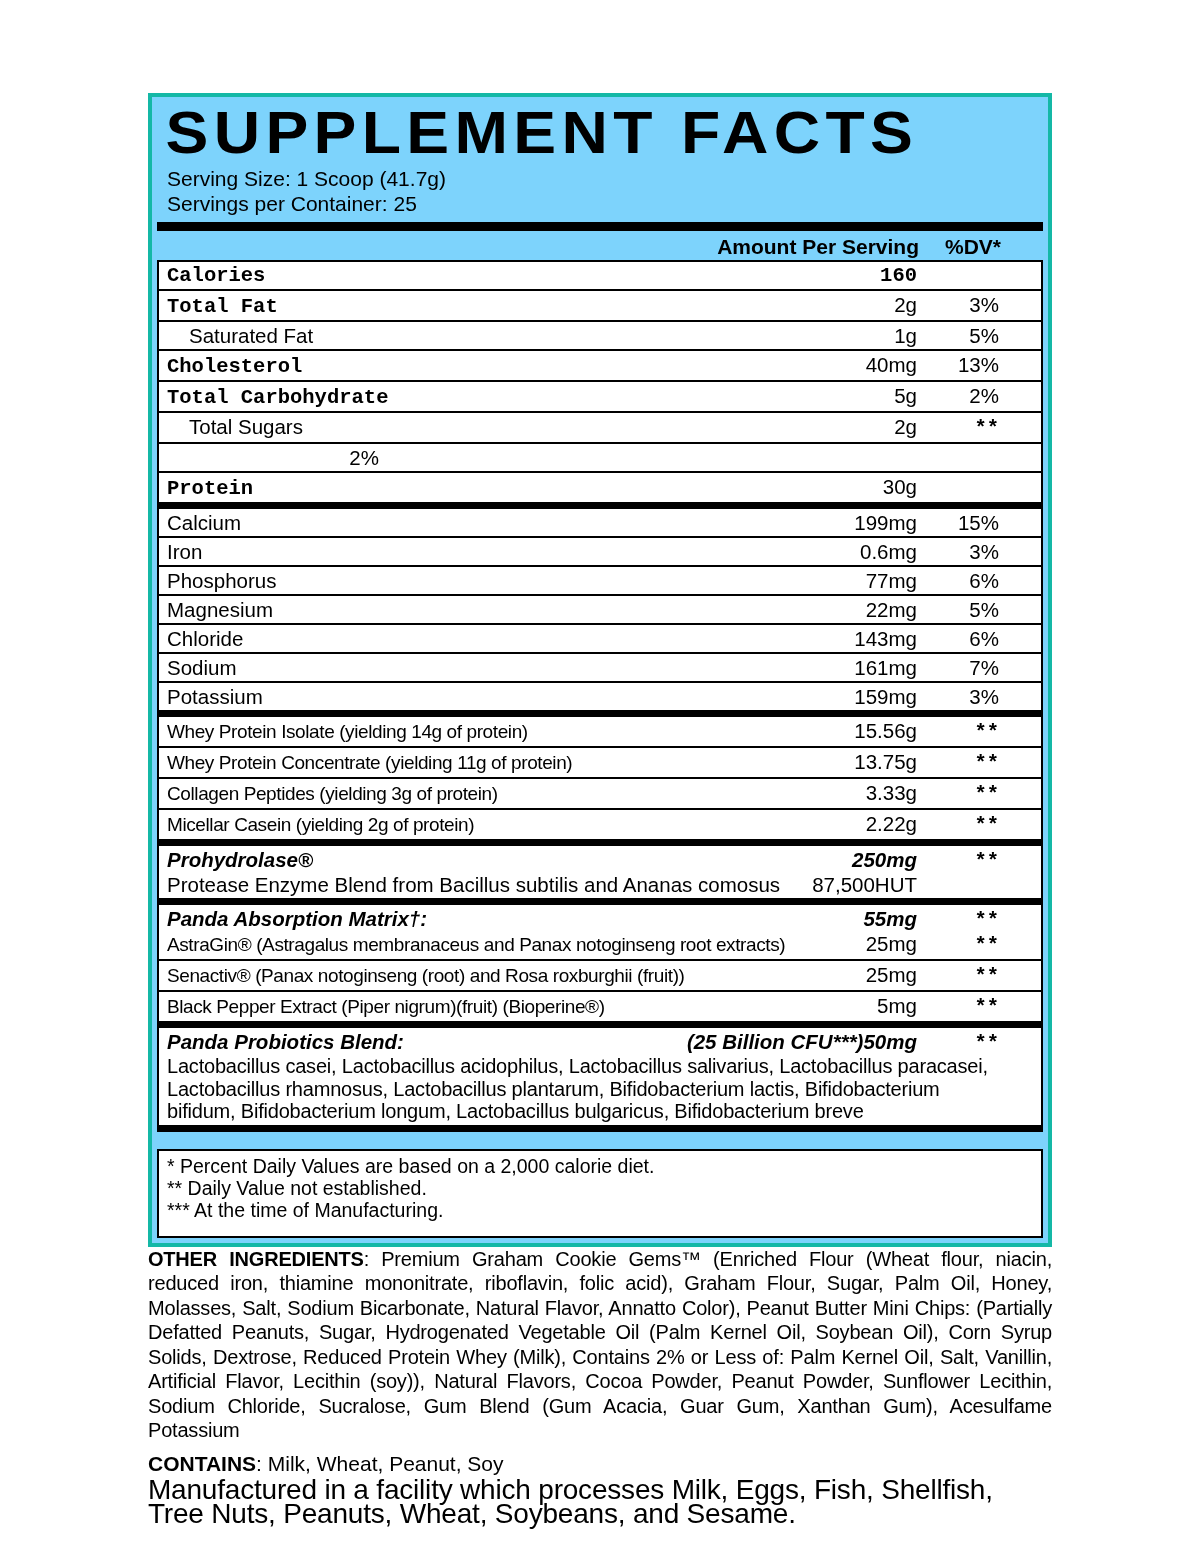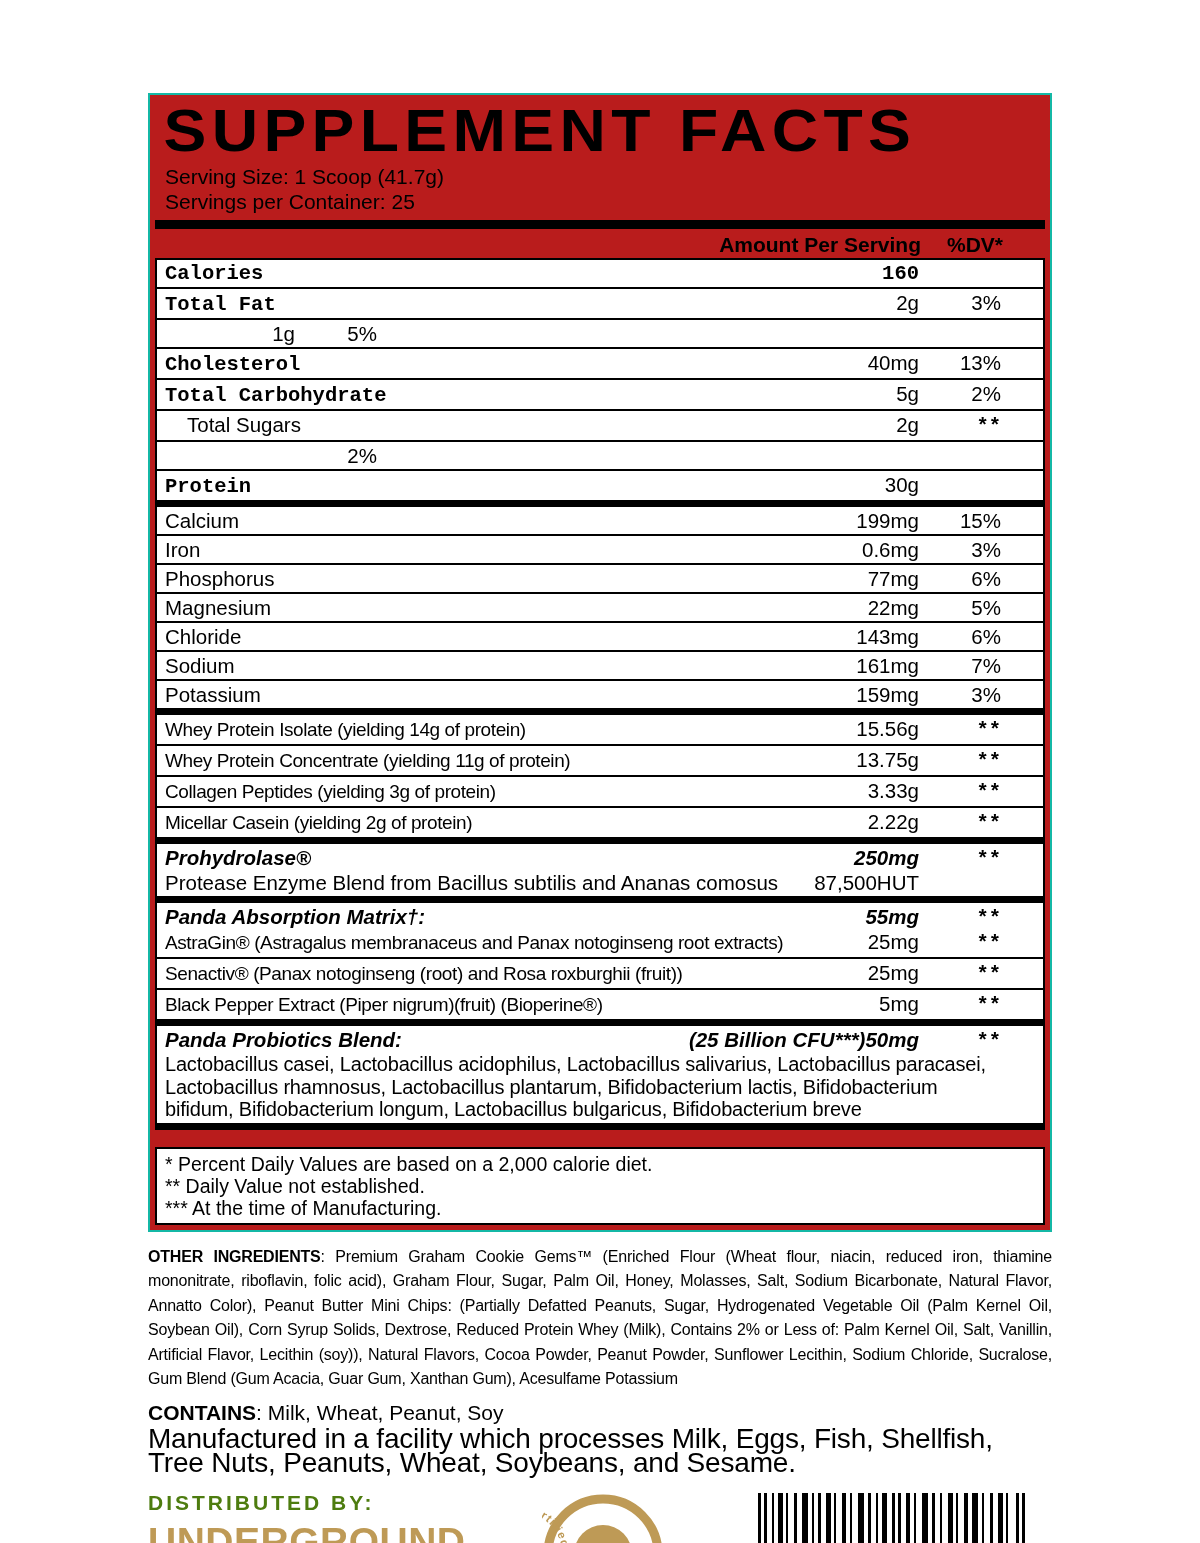--- a/index.html
+++ b/index.html
@@ -5,21 +5,21 @@
   * { box-sizing: border-box; margin: 0; padding: 0; }
   html, body { background: #fff; }
   body {
     width: 1200px; height: 1543px;
     font-family: "Liberation Sans", sans-serif;
     color: #000; position: relative; overflow: hidden;
   }
   .sheet { position: absolute; left: 148px; top: 93px; width: 904px; }
 
   
-  .panel { border: 2px solid #14b8a6; background: #b91c1c; padding: 5px; }
+  .panel { border: 4px solid #14b8a6; background: #7dd3fc; padding: 5px; }
   .sf-title {
     font-weight: bold; font-size: 60px; line-height: 62px;
     letter-spacing: 5px; padding-left: 8px; white-space: nowrap;
     transform: scaleX(1.07); transform-origin: left center;
   }
   .serving { font-size: 21px; line-height: 25px; padding-left: 10px; }
   .serving-block { margin: 2px 0 6px 0; }
   .bar-thick { height: 9px; background: #000; }
   .bar-section { height: 5px; background: #000; }
 
@@ -33,25 +33,25 @@
   .c-amt span { white-space: nowrap; }
   .c-dv   { width: 82px; display: flex; justify-content: flex-end; flex: 0 0 auto; }
   .c-dv span { white-space: nowrap; }
   .b { font-weight: bold; font-family: Liberation Mono, monospace; }
   .blend { font-weight: bold; font-style: italic; }
   .bi { font-weight: bold; font-style: italic; }
   .cond { font-size: 19px; letter-spacing: -0.4px; white-space: nowrap; }
   .ind1 { padding-left: 22px; }
   .ind2 { padding-left: 46px; }
   .desc { font-size: 20px; line-height: 22.5px; letter-spacing: -0.2px; width: 100%; }
-  .notes { font-size: 19.5px; line-height: 22px; padding-top: 4px; padding-bottom: 4px; margin-top: 17px; }
+  .notes { font-size: 19.5px; line-height: 22px; padding-top: 4px; padding-bottom: 15px; margin-top: 17px; }
 
   
-  .para { font-size: 16px; line-height: 24.5px; letter-spacing: -0.2px;
-          text-align: justify; margin-top: 13px; }
+  .para { font-size: 20px; line-height: 24.5px; letter-spacing: -0.2px;
+          text-align: justify; }
   .para .lbl { font-weight: bold; }
   .contains-line { font-size: 21px; line-height: 25px; margin-top: 8px; }
   .contains-line .lbl { font-weight: bold; }
   .facility-line { font-size: 28px; line-height: 24px; letter-spacing: -0.2px; margin-top: 2px; }
 
   
   .footer { display: flex; margin-top: 16px; align-items: flex-start; }
   .dist-block { width: 360px; flex: 0 0 auto; }
   .dist-heading { font-size: 21px; font-weight: 600; letter-spacing: 3px; color: #4d7c0f; }
   .brand-1 { margin-top: 5px; font-size: 39px; font-weight: 800; letter-spacing: 0.5px;
@@ -100,20 +100,21 @@
             <span class="c-amt">
               <span>2g</span>
             </span>
             <span class="c-dv">
               <span>3%</span>
             </span>
           </div>
         </div>
         <div class="row">
           <div class="line">
+            <span class="c-name ind1">Saturated Fat</span>
             <span class="c-amt">
               <span>1g</span>
             </span>
             <span class="c-dv">
               <span>5%</span>
             </span>
           </div>
         </div>
         <div class="row">
           <div class="line">

